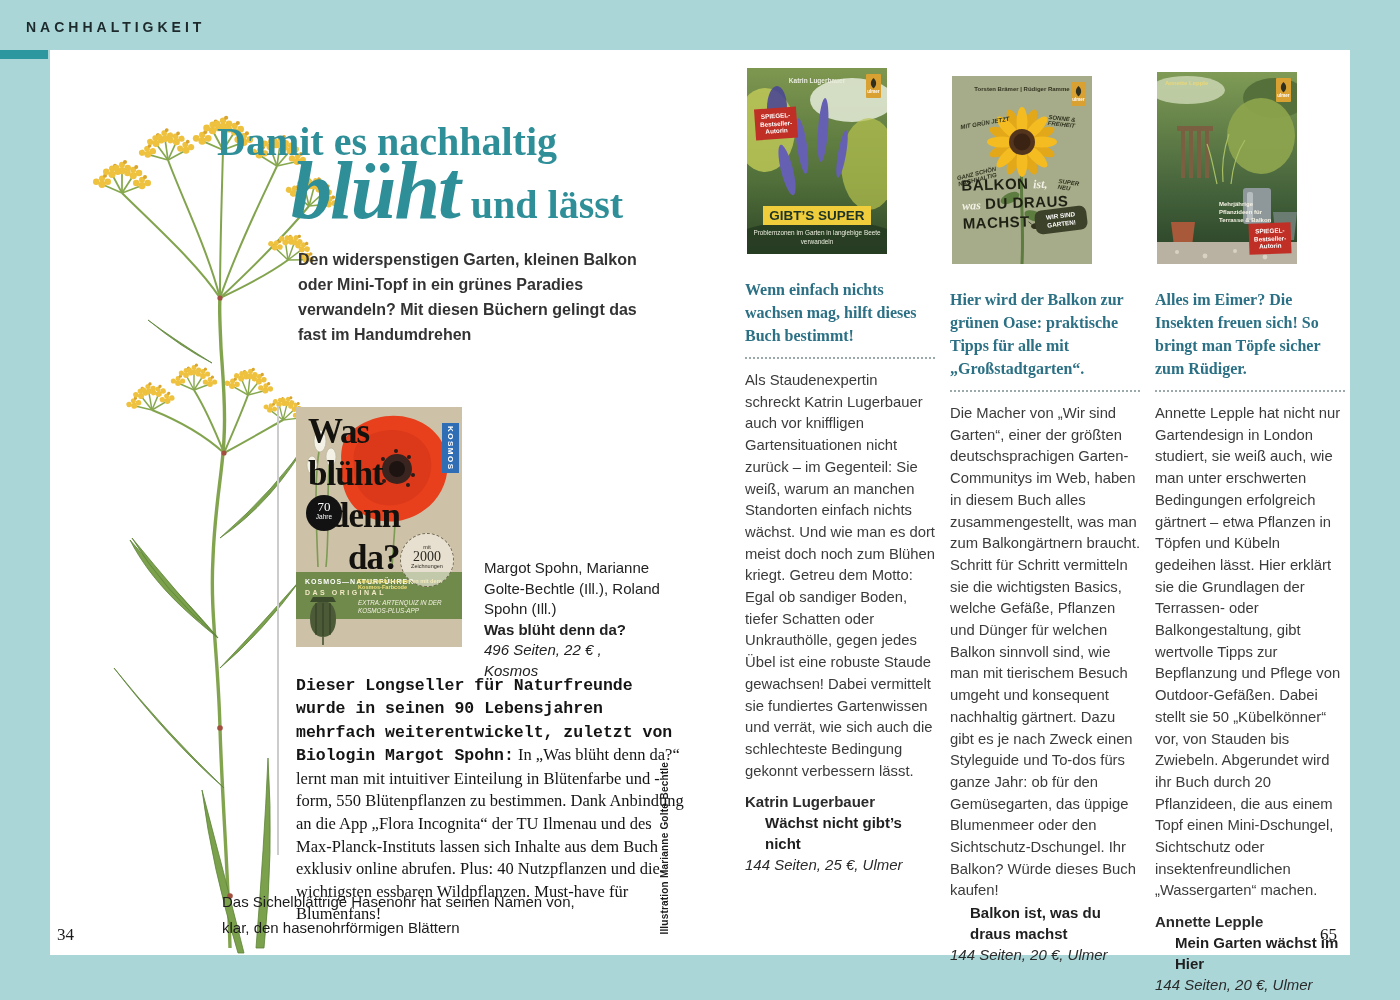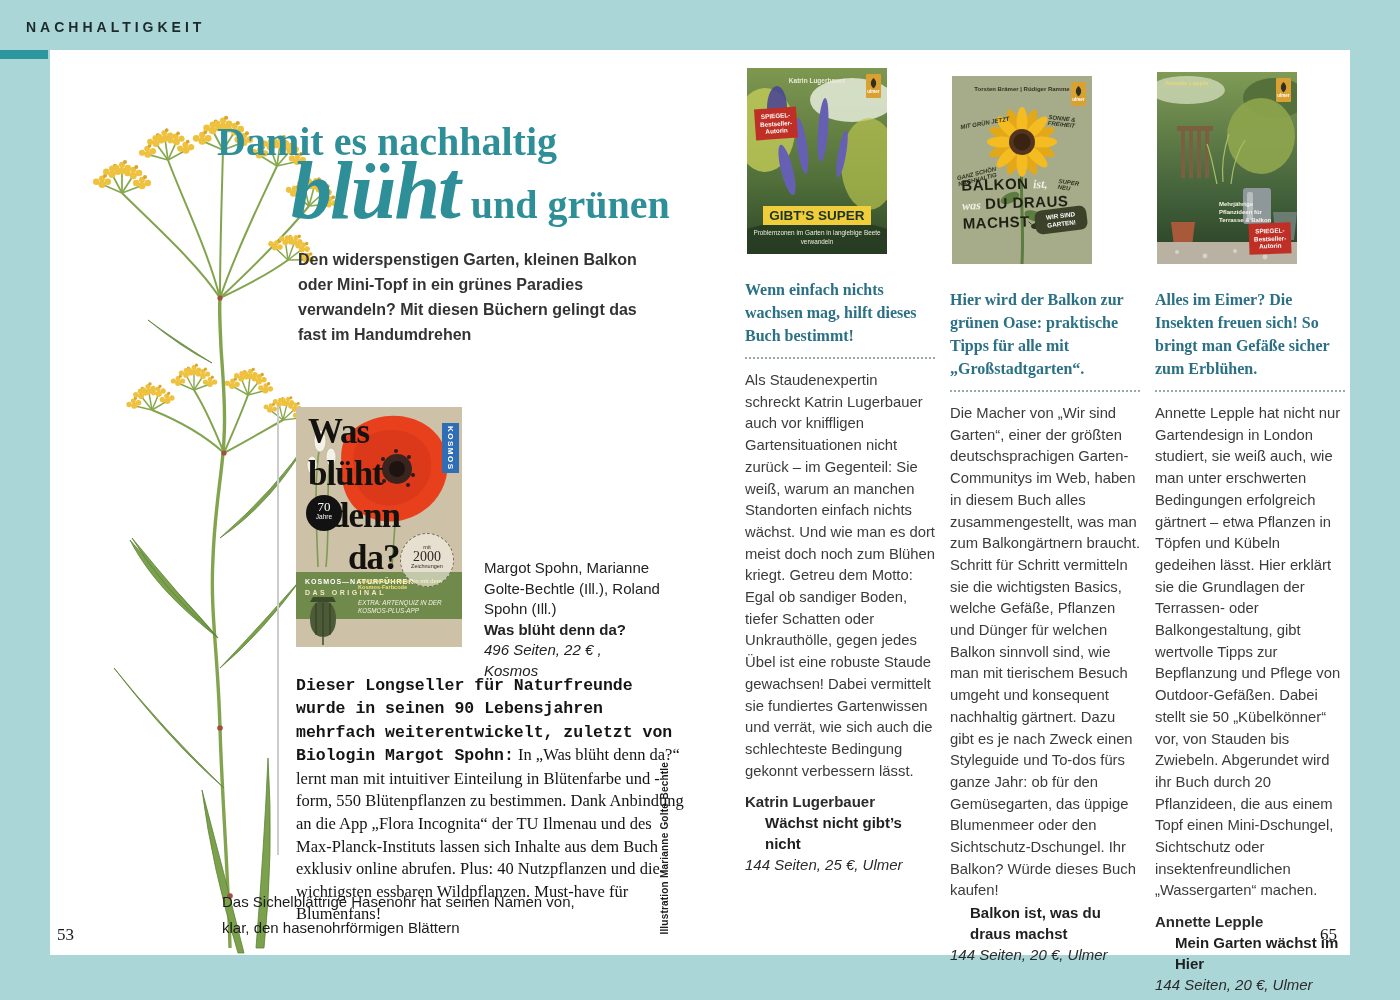--- a/index.html
+++ b/index.html
@@ -224,21 +224,21 @@
   <g fill="#a34f3f">
     <circle cx="168" cy="190" r="2.6"></circle>
       <circle cx="172" cy="345" r="2.6"></circle>
     <circle cx="168" cy="620" r="2.8"></circle>
       <circle cx="178" cy="788" r="2.8"></circle>
   </g>
 </svg>
 
 <div class="abs headline-1">Damit es nachhaltig</div>
 <div class="abs headline-2">
-  <span class="big">blüht</span><span class="small">und grünen</span>
+  <span class="big">blüht</span><span class="small">und lässt</span>
 </div>
 <div class="abs intro">Den widerspenstigen Garten, kleinen Balkon oder Mini-Topf in ein grünes Paradies verwandeln? Mit diesen Büchern gelingt das fast im Handumdrehen</div>
 <div class="abs vrule"></div>
 
 <div class="abs coverA">
   <svg class="abs ka-art" width="166" height="166" viewBox="0 0 166 166">
     <g stroke="#7d9b54" stroke-width="1.6" fill="none">
       <path d="M22,160 C20,110 18,70 24,38"></path>
         <path d="M30,160 C34,120 30,80 34,52"></path>
       <path d="M96,160 C98,130 100,110 100,92"></path>
@@ -301,21 +301,21 @@
   <div>Margot Spohn, Marianne Golte-Bechtle (Ill.), Roland Spohn (Ill.)</div>
   <div class="btitle">Was blüht denn da?</div>
   <div class="bmeta">496 Seiten, 22 € ,</div>
   <div class="bpub">Kosmos</div>
 </div>
 
 <p class="abs reviewA"><span class="lead">Dieser Longseller für Naturfreunde wurde in seinen 90 Lebensjahren mehrfach weiterentwickelt, zuletzt von Biologin Margot Spohn:</span><span> In „Was blüht denn da?“ lernt man mit intuitiver Einteilung in Blütenfarbe und -form, 550 Blütenpflanzen zu bestimmen. Dank Anbindung an die App „Flora Incognita“ der TU Ilmenau und des Max-Planck-Instituts lassen sich Inhalte aus dem Buch exklusiv online abrufen. Plus: 40 Nutzpflanzen und die wichtigsten essbaren Wildpflanzen. Must-have für Blumenfans!</span></p>
 
 <div class="abs captionA">Das Sichelblättrige Hasenohr hat seinen Namen von, klar, den hasenohrförmigen Blättern</div>
 <div class="abs vert-credit">Illustration Marianne Golte-Bechtle</div>
-<div class="abs pagenum pagenum-left">53</div>
+<div class="abs pagenum pagenum-left">34</div>
 <div class="abs pagenum pagenum-right">65</div>
 
 <div class="abs col col-1">
   <div class="cover cover-1c">
     <svg width="140" height="186" viewBox="0 0 140 186">
       <defs>
           <linearGradient id="gB" x1="0" y1="0" x2="0" y2="1">
         <stop offset="0" stop-color="#7e9750"></stop>
             <stop offset="0.6" stop-color="#51703a"></stop>
             <stop offset="1" stop-color="#2e4527"></stop>
@@ -468,19 +468,19 @@
         </svg>
       <span class="uword">ulmer</span>
     </div>
     <div class="kd-sub">Mehrjährige Pflanzideen für Terrasse &amp; Balkon</div>
     <div class="redbadge kd-badge">
       <div>SPIEGEL-</div>
       <div>Bestseller-</div>
       <div>Autorin</div>
     </div>
   </div>
-  <div class="col-heading">Alles im Eimer? Die Insekten freuen sich! So bringt man Gefäße sicher zum Erblühen.</div>
+  <div class="col-heading">Alles im Eimer? Die Insekten freuen sich! So bringt man Töpfe sicher zum Rüdiger.</div>
   <div class="dotline"></div>
   <div class="col-body">Annette Lepple hat nicht nur Gartendesign in London studiert, sie weiß auch, wie man unter erschwerten Bedingungen erfolgreich gärtnert – etwa Pflanzen in Töpfen und Kübeln gedeihen lässt. Hier erklärt sie die Grundlagen der Terrassen- oder Balkongestaltung, gibt wertvolle Tipps zur Bepflanzung und Pflege von Outdoor-Gefäßen. Dabei stellt sie 50 „Kübelkönner“ vor, von Stauden bis Zwiebeln. Abgerundet wird ihr Buch durch 20 Pflanzideen, die aus einem Topf einen Mini-Dschungel, Sichtschutz oder insektenfreundlichen „Wassergarten“ machen.</div>
   <div class="col-author">Annette Lepple</div>
   <div class="col-booktitle">Mein Garten wächst im Hier</div>
   <div class="col-meta">144 Seiten, 20 €, Ulmer</div>
 </div>
 
 </body></html>

